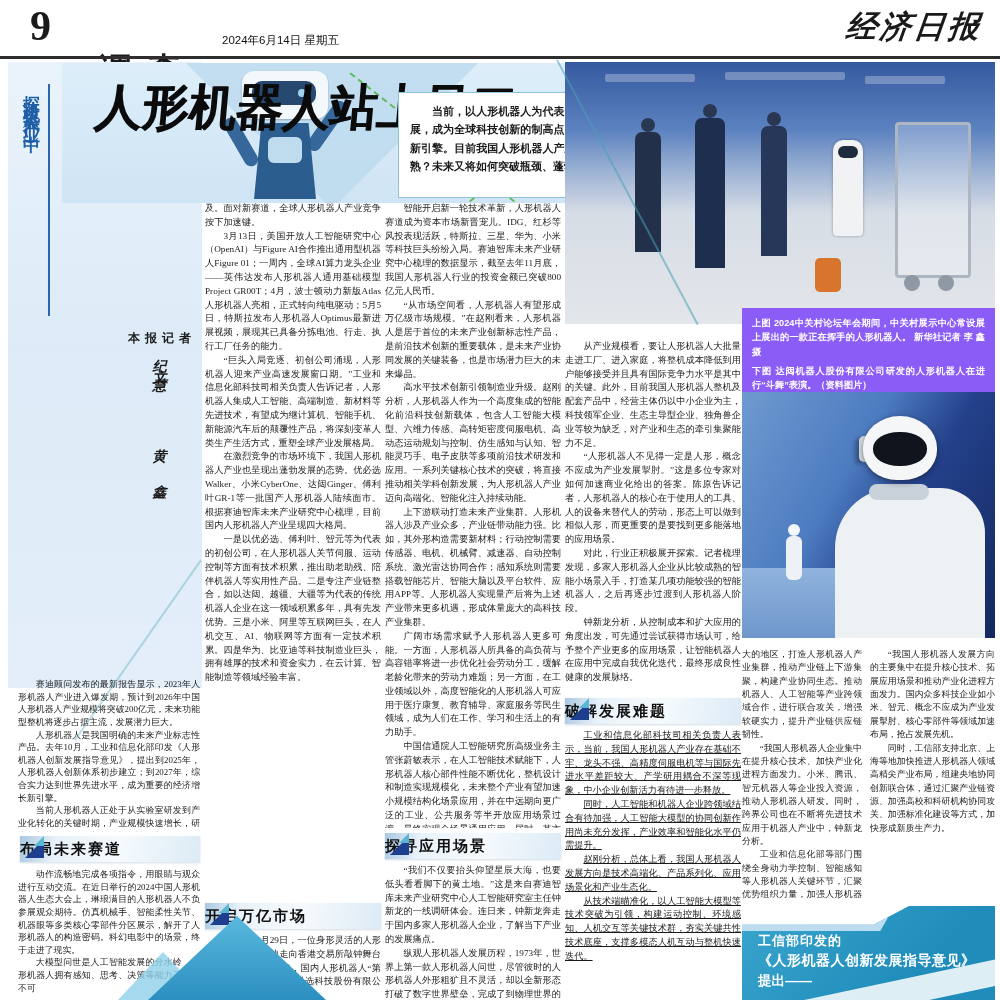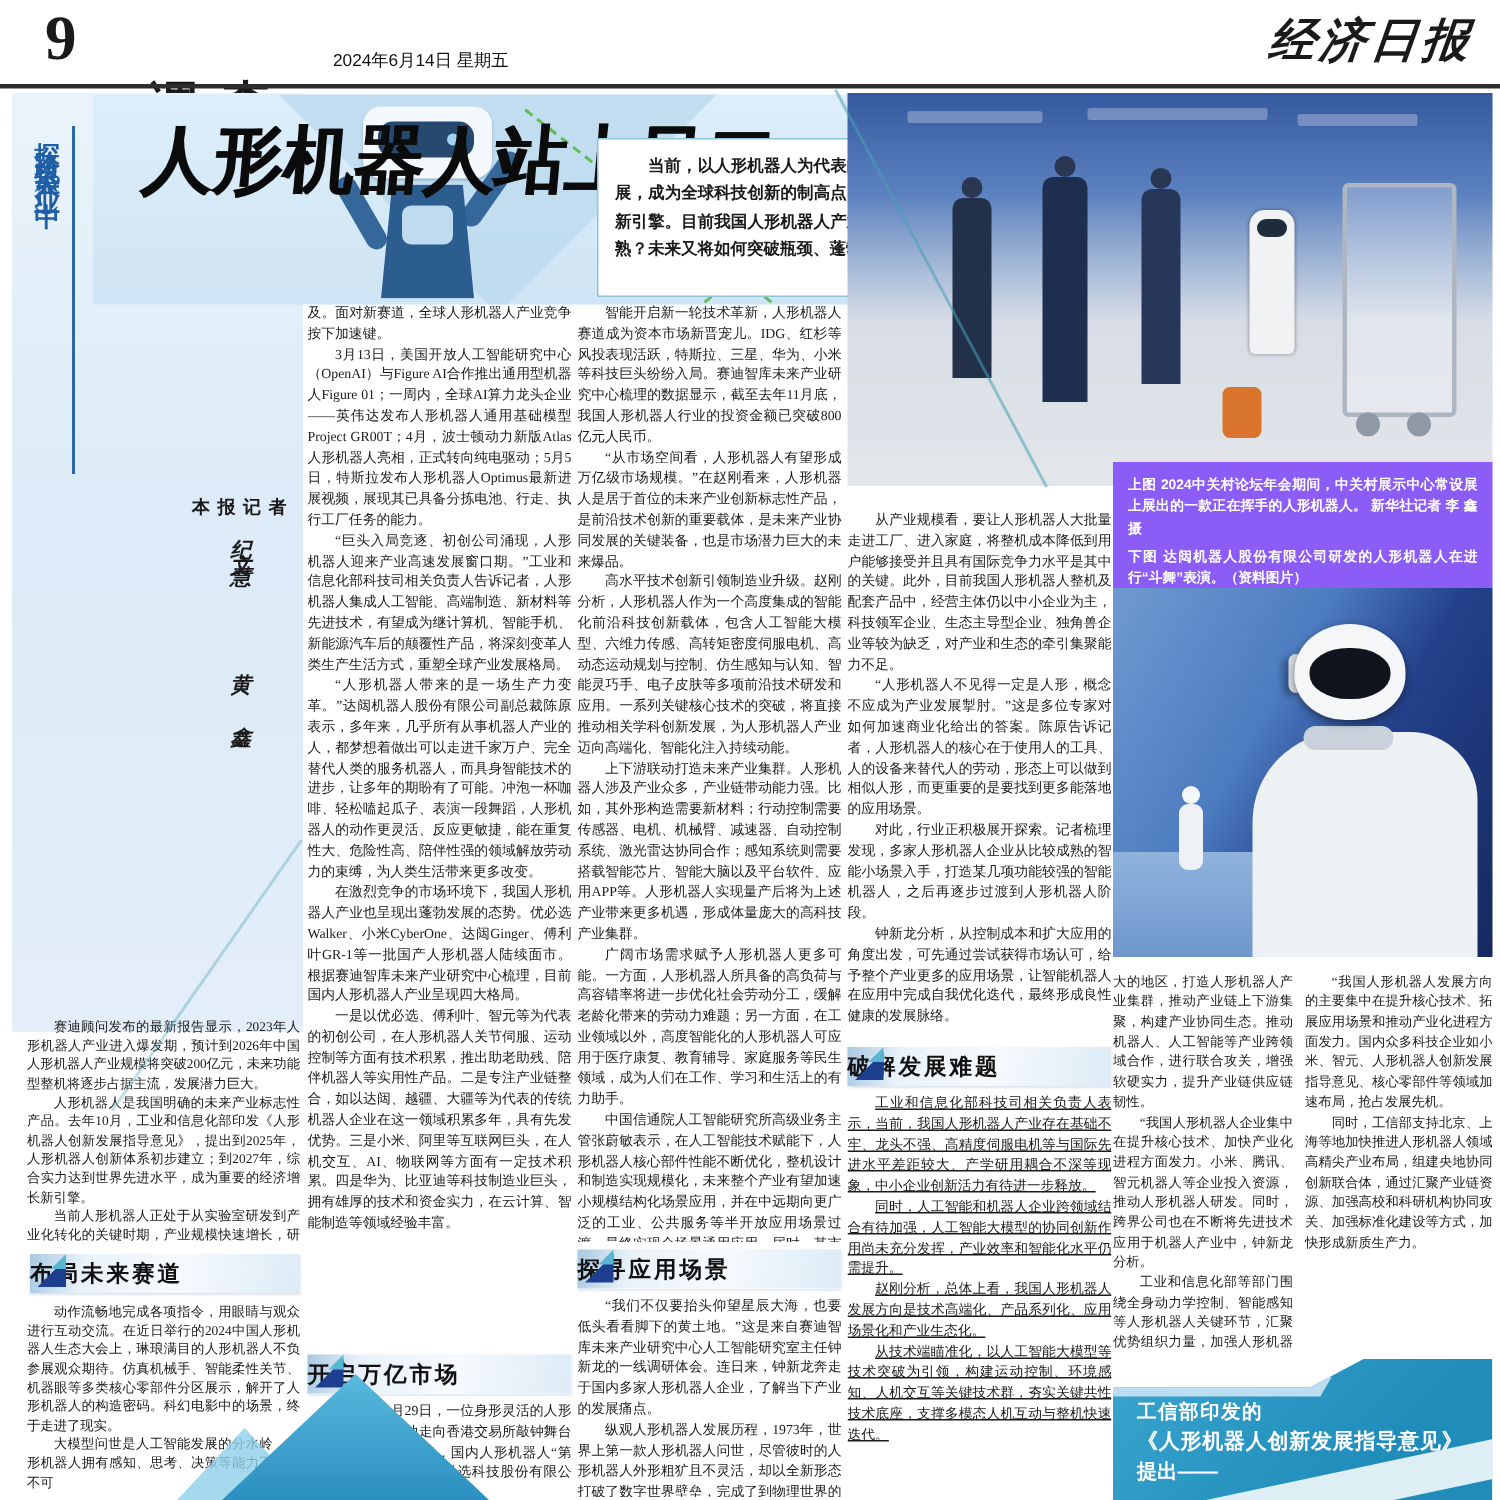--- a/index.html
+++ b/index.html
@@ -182,21 +182,20 @@
   </div>
   <div class="col colA" style="left:18px;top:868px;width:182px;height:130px;">
       <p class="para">动作流畅地完成各项指令，用眼睛与观众进行互动交流。在近日举行的2024中国人形机器人生态大会上，琳琅满目的人形机器人不负参展观众期待。仿真机械手、智能柔性关节、机器眼等多类核心零部件分区展示，解开了人形机器人的构造密码。科幻电影中的场景，终于走进了现实。</p>
       <p class="para">大模型问世是人工智能发展的分水岭，人形机器人拥有感知、思考、决策等能力不再遥不可</p>
     </div>
 
   <div class="col cont" style="left:205px;top:202px;width:176px;height:696px;">
       <p class="para">及。面对新赛道，全球人形机器人产业竞争按下加速键。</p>
       <p class="para">3月13日，美国开放人工智能研究中心（OpenAI）与Figure AI合作推出通用型机器人Figure 01；一周内，全球AI算力龙头企业——英伟达发布人形机器人通用基础模型Project GR00T；4月，波士顿动力新版Atlas人形机器人亮相，正式转向纯电驱动；5月5日，特斯拉发布人形机器人Optimus最新进展视频，展现其已具备分拣电池、行走、执行工厂任务的能力。</p>
       <p class="para">“巨头入局竞逐、初创公司涌现，人形机器人迎来产业高速发展窗口期。”工业和信息化部科技司相关负责人告诉记者，人形机器人集成人工智能、高端制造、新材料等先进技术，有望成为继计算机、智能手机、新能源汽车后的颠覆性产品，将深刻变革人类生产生活方式，重塑全球产业发展格局。</p>
-      <p class="para">“人形机器人带来的是一场生产力变革。”达闼机器人股份有限公司副总裁陈原表示，多年来，几乎所有从事机器人产业的人，都梦想着做出可以走进千家万户、完全替代人类的服务机器人，而具身智能技术的进步，让多年的期盼有了可能。冲泡一杯咖啡、轻松嗑起瓜子、表演一段舞蹈，人形机器人的动作更灵活、反应更敏捷，能在重复性大、危险性高、陪伴性强的领域解放劳动力的束缚，为人类生活带来更多改变。</p>
       <p class="para">在激烈竞争的市场环境下，我国人形机器人产业也呈现出蓬勃发展的态势。优必选Walker、小米CyberOne、达闼Ginger、傅利叶GR-1等一批国产人形机器人陆续面市。根据赛迪智库未来产业研究中心梳理，目前国内人形机器人产业呈现四大格局。</p>
       <p class="para">一是以优必选、傅利叶、智元等为代表的初创公司，在人形机器人关节伺服、运动控制等方面有技术积累，推出助老助残、陪伴机器人等实用性产品。二是专注产业链整合，如以达闼、越疆、大疆等为代表的传统机器人企业在这一领域积累多年，具有先发优势。三是小米、阿里等互联网巨头，在人机交互、AI、物联网等方面有一定技术积累。四是华为、比亚迪等科技制造业巨头，拥有雄厚的技术和资金实力，在云计算、智能制造等领域经验丰富。</p>
     </div>
   <div class="sec-head" style="left:205px;top:903px;width:176px;">
     <span>开启万亿市场</span>
   </div>
   <div class="col" style="left:205px;top:934px;width:176px;height:64px;">
       <p class="para">2023年12月29日，一位身形灵活的人形机器人脚步稳健地走向香港交易所敲钟舞台中央，随着锤落钟鸣，国内人形机器人“第一股”诞生，深圳市优必选科技股份有限公司正式叩开上市大门。</p>
     </div>
 
@@ -231,21 +230,21 @@
       <p class="para">赵刚分析，总体上看，我国人形机器人发展方向是技术高端化、产品系列化、应用场景化和产业生态化。</p>
       <p class="para">从技术端瞄准化，以人工智能大模型等技术突破为引领，构建运动控制、环境感知、人机交互等关键技术群，夯实关键共性技术底座，支撑多模态人机互动与整机快速迭代。</p>
     </div>
 
   <div class="col cont" style="left:742px;top:648px;width:120px;height:252px;font-size:8.9px;">
       <p class="para">大的地区，打造人形机器人产业集群，推动产业链上下游集聚，构建产业协同生态。推动机器人、人工智能等产业跨领域合作，进行联合攻关，增强软硬实力，提升产业链供应链韧性。</p>
       <p class="para">“我国人形机器人企业集中在提升核心技术、加快产业化进程方面发力。小米、腾讯、智元机器人等企业投入资源，推动人形机器人研发。同时，跨界公司也在不断将先进技术应用于机器人产业中，钟新龙分析。</p>
       <p class="para">工业和信息化部等部门围绕全身动力学控制、智能感知等人形机器人关键环节，汇聚优势组织力量，加强人形机器人领域的技术攻关、产业协作和应用推广。</p>
     </div>
   <div class="col" style="left:870px;top:648px;width:125px;height:250px;font-size:8.9px;">
-      <p class="para">“我国人形机器人发展方向的主要集中在提升核心技术、拓展应用场景和推动产业化进程方面发力。国内众多科技企业如小米、智元、人形机器人创新发展指导意见、核心零部件等领域加速布局，抢占发展先机。</p>
+      <p class="para">“我国人形机器人发展方向的主要集中在提升核心技术、拓展应用场景和推动产业化进程方面发力。国内众多科技企业如小米、智元、概念不应成为产业发展掣肘、核心零部件等领域加速布局，抢占发展先机。</p>
       <p class="para">同时，工信部支持北京、上海等地加快推进人形机器人领域高精尖产业布局，组建央地协同创新联合体，通过汇聚产业链资源、加强高校和科研机构协同攻关、加强标准化建设等方式，加快形成新质生产力。</p>
     </div>
 
   <div class="diag" style="left:556px;top:60px;width:1.5px;height:300px;transform:rotate(-28deg);transform-origin:top;"></div>
   <div class="diag" style="left:200px;top:560px;width:1.5px;height:220px;transform:rotate(35deg);transform-origin:top;opacity:.35;"></div>
   <div class="tri-big2"></div>
   <div class="tri-big"></div>
 
   <div class="policy">
     <div class="band"></div>

